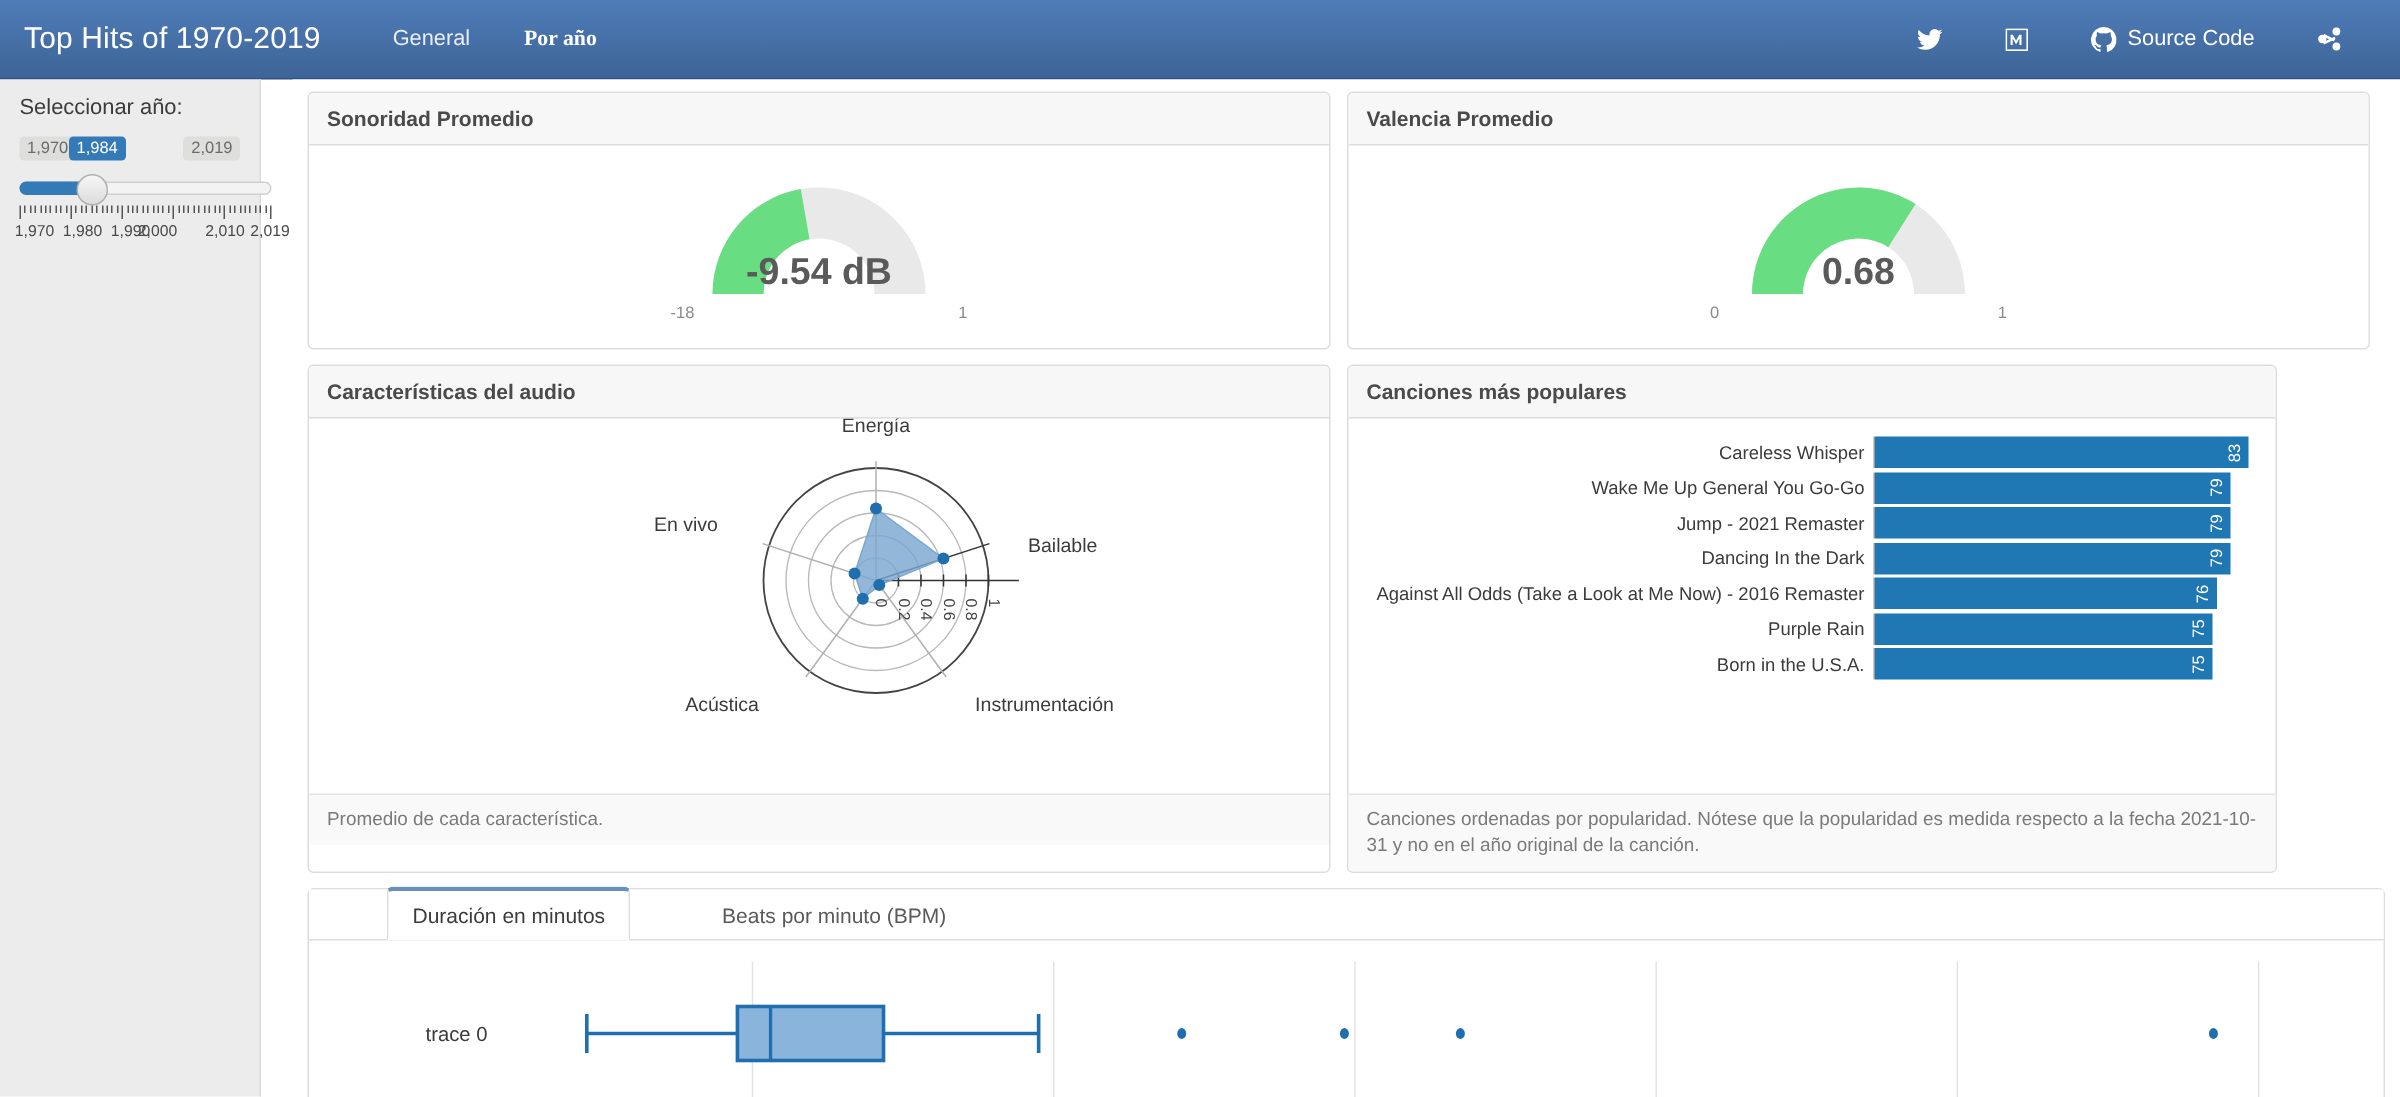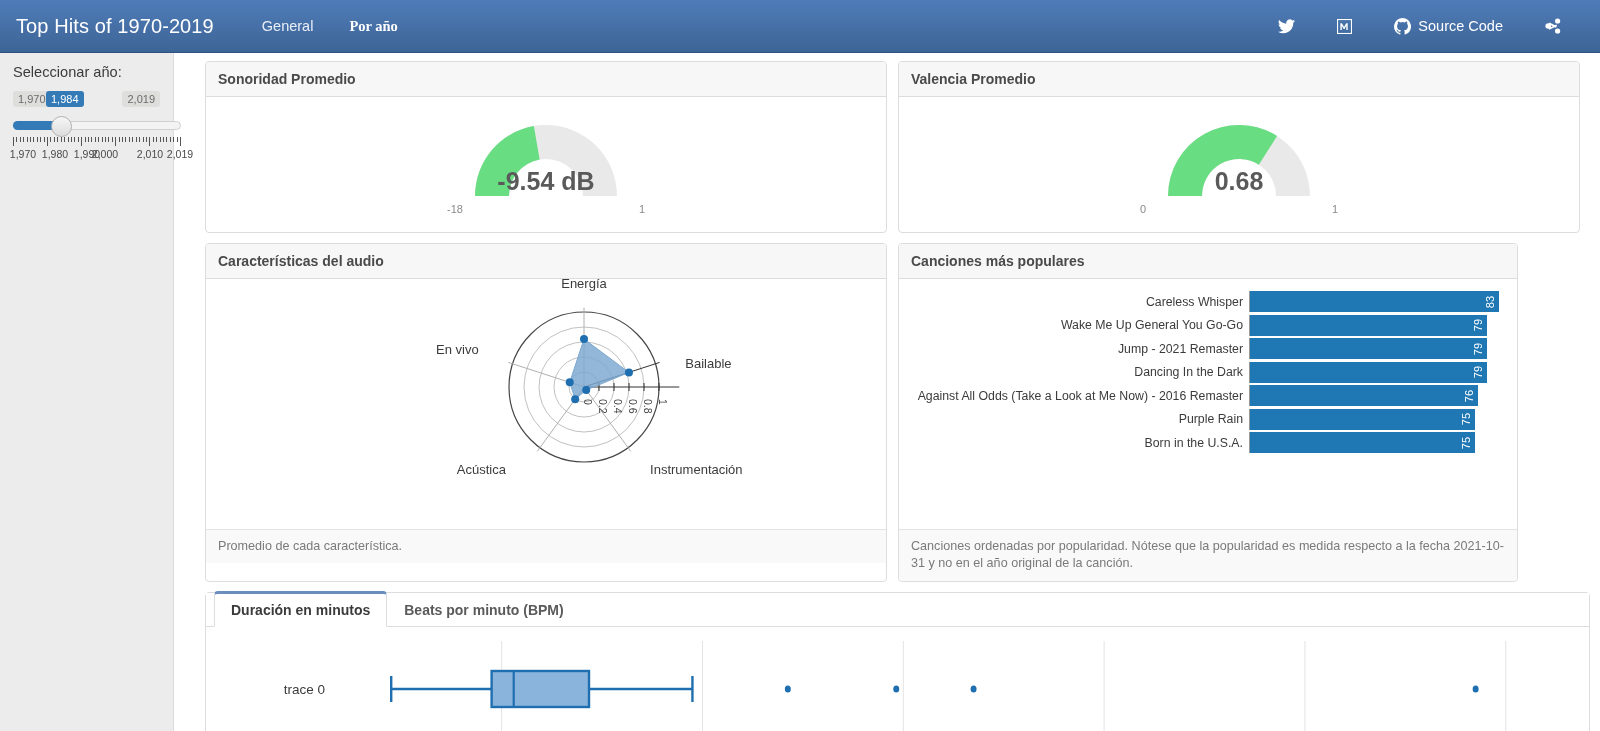--- a/index.html
+++ b/index.html
@@ -200,25 +200,26 @@
     background: #ffffff;
   }
   .tabs-bar {
     display: flex; align-items: flex-end;
     border-bottom: 1px solid #dddddd;
     background: #ffffff;
     padding-left: 8px;
     height: 34px;
   }
   .tab {
-    font-size: 14px; font-weight: bold; color: #5a5a5a;
+    font-size: 14px; font-weight: normal; color: #5a5a5a;
     padding: 8px 16px; cursor: pointer;
     border: 1px solid transparent;
     position: relative; top: 1px;
     white-space: nowrap;
+    margin-left: 44px;
   }
   .tab.active {
     color: #3b3b3b;
     background: #ffffff;
     border: 1px solid #dddddd;
     border-bottom-color: #ffffff;
     border-top: 3px solid #6a8fbd;
     border-radius: 4px 4px 0 0;
   }
   .box-body { height: 170px; position: relative; }

